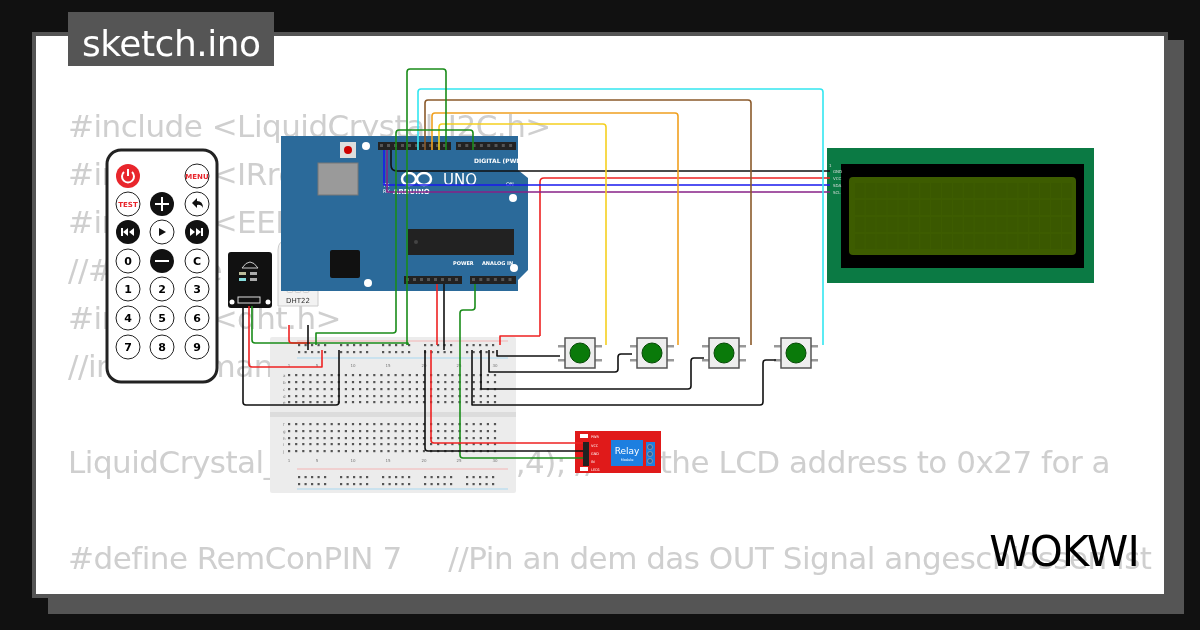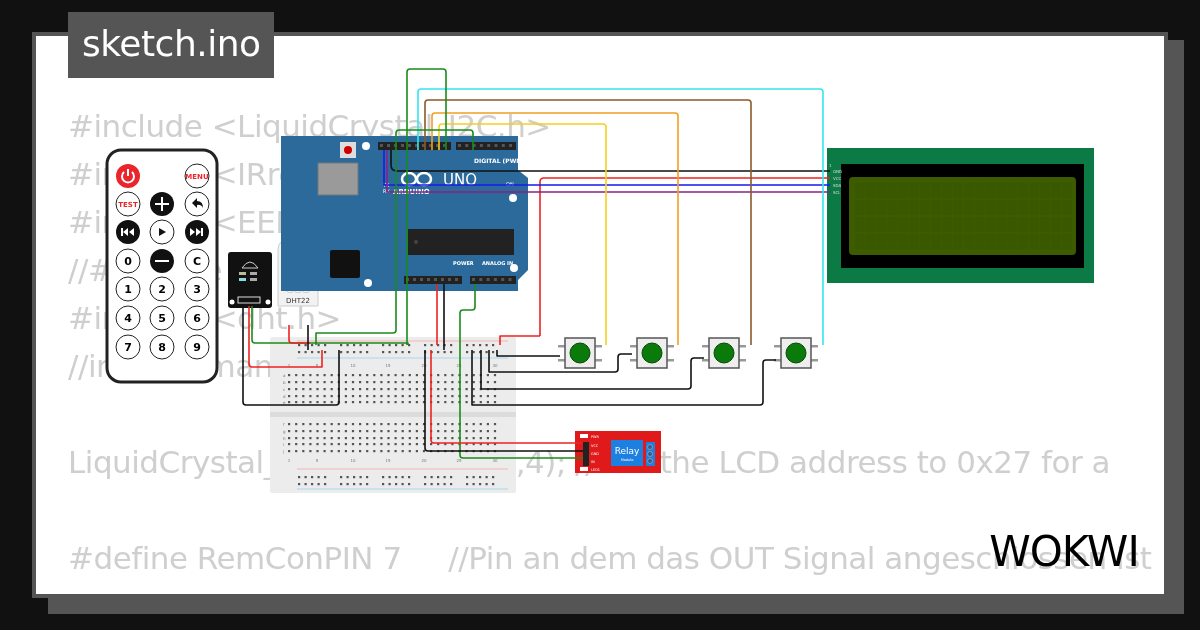--- a/index.html
+++ b/index.html
@@ -1,21 +1,21 @@
 <!DOCTYPE html>
 <html><head>
 <meta charset="utf-8">
 <style>
   html,body{margin:0;padding:0;}
   body{width:1200px;height:630px;background:#111111;position:relative;overflow:hidden;font-family:"DejaVu Sans",sans-serif;}
   .shadow{position:absolute;left:48px;top:40px;width:1136px;height:574px;background:#555555;}
   .card{position:absolute;left:32px;top:32px;width:1136px;height:566px;background:#555555;}
   .paper{position:absolute;left:36px;top:36px;width:1128px;height:558px;background:#ffffff;overflow:hidden;}
   .code{position:absolute;left:32px;top:66px;margin:0;font-family:"DejaVu Sans",sans-serif;font-size:31px;color:#cfcfcf;line-height:48px;white-space:pre;letter-spacing:-0.5px;}
-  .title-tab{position:absolute;left:68px;top:12px;height:66px;padding:0 14px;background:#555555;color:#ffffff;font-family:"DejaVu Sans",sans-serif;font-size:36px;line-height:63px;letter-spacing:-0.5px;z-index:5;}
+  .title-tab{position:absolute;left:68px;top:12px;height:54px;padding:0 14px;background:#555555;color:#ffffff;font-family:"DejaVu Sans",sans-serif;font-size:36px;line-height:63px;letter-spacing:-0.5px;z-index:5;}
   .circuit{position:absolute;left:0;top:0;z-index:3;}
   .logo{position:absolute;left:978px;top:526px;z-index:4;}
   .t{font-family:"DejaVu Sans",sans-serif;}
 </style>
 </head>
 <body>
 
 <div class="shadow"></div>
 <div class="card"></div>
 <div class="paper">

